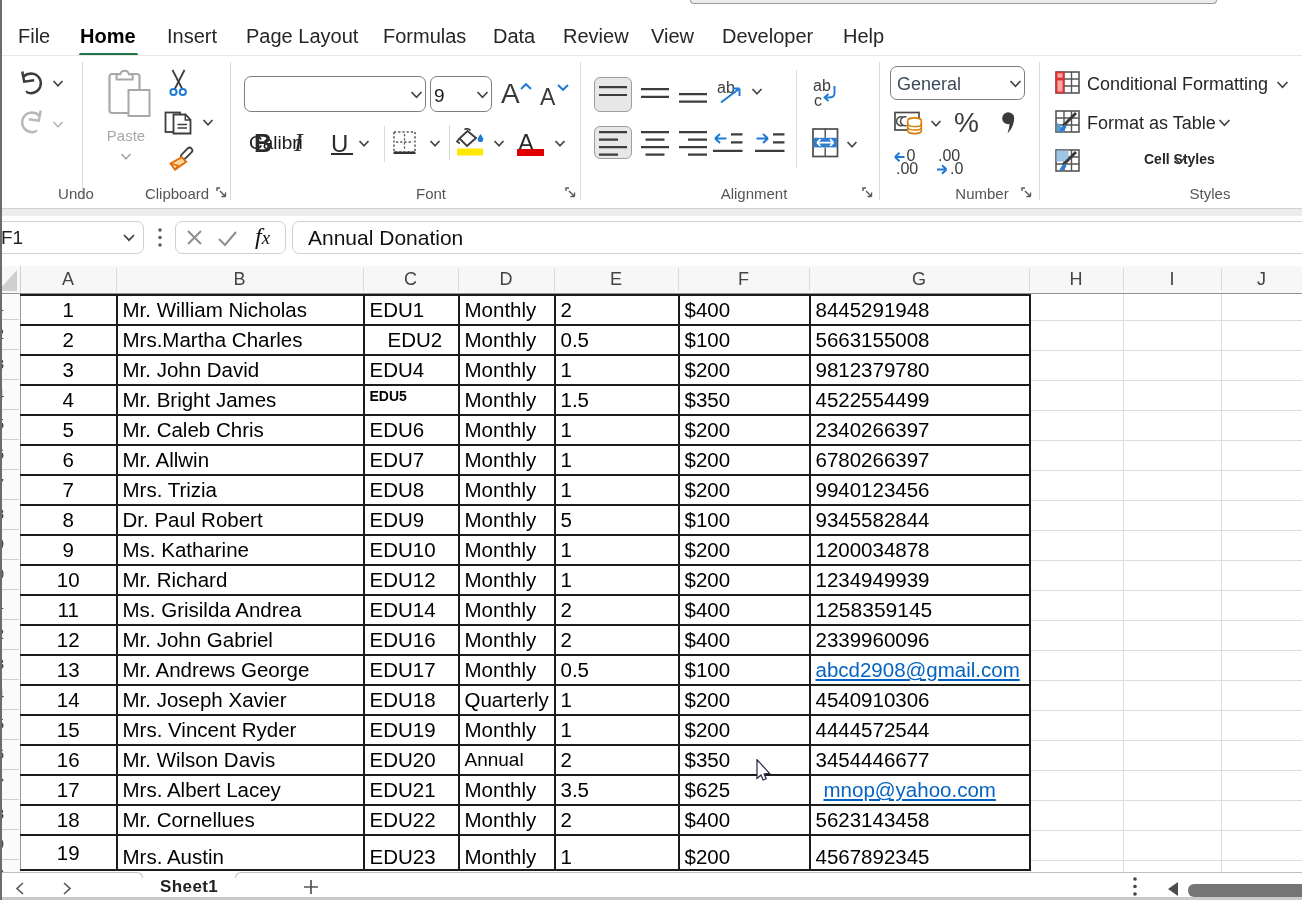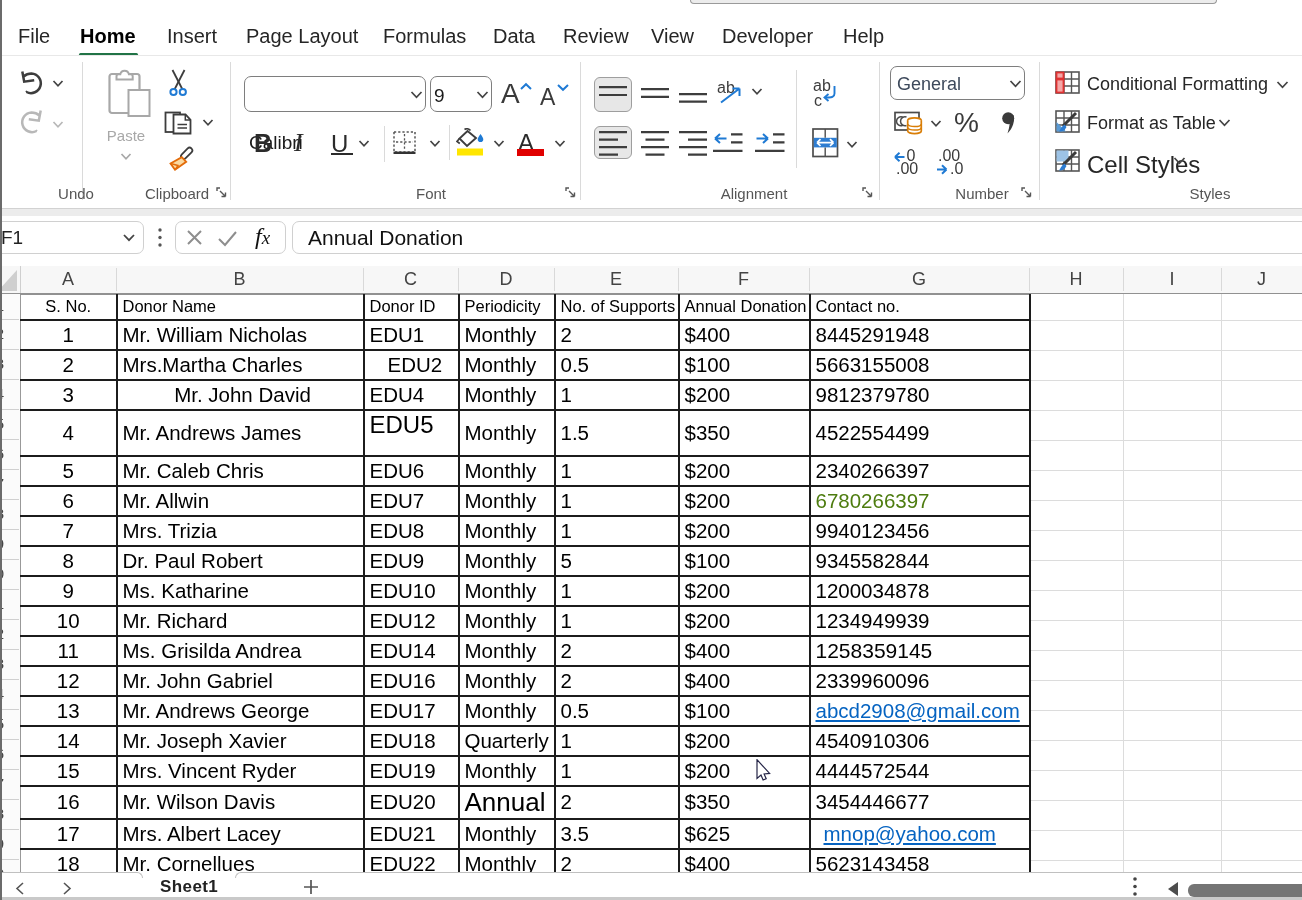--- a/index.html
+++ b/index.html
@@ -283,21 +283,21 @@
   <svg class="chev" style="left:1218px;top:118px;" width="13" height="10">
       <path d="M1.5 2 L6.5 7.3 L11.5 2" stroke="#444" stroke-width="1.7" fill="none"></path>
     </svg>
   <svg class="abs" style="left:1055px;top:149px;" width="26" height="24">
     <rect x="1" y="1" width="23" height="21" fill="#fff" stroke="#565656" stroke-width="1.6"></rect>
     <path d="M1 8 L24 8 M1 15 L24 15 M9 1 L9 22 M16.5 1 L16.5 22" stroke="#565656" stroke-width="1.4"></path>
     <rect x="1.5" y="1.5" width="12" height="11" fill="#9dc3e6"></rect>
     <path d="M21 3 L8 16" stroke="#3a3a3a" stroke-width="3"></path>
     <path d="M9.5 14.5 C 6 17 6 19 4 21.5 C 7 21.5 9.5 21 11.5 17 Z" fill="#2b7cd3"></path>
   </svg>
-  <div class="abs" style="left:1087px;top:151px;font-size:24px;color:#262626;">Cell Styles</div>
+  <div class="abs" style="left:1144px;top:151px;font-size:14px;color:#262626;font-weight:bold;">Cell Styles</div>
   <svg class="chev" style="left:1173px;top:156px;" width="13" height="10">
       <path d="M1.5 2 L6.5 7.3 L11.5 2" stroke="#444" stroke-width="1.7" fill="none"></path>
     </svg>
 
   <div class="abs" style="left:0;top:208px;width:1302px;height:8px;background:#ececec;border-top:1.5px solid #d2d2d2;box-sizing:border-box;"></div>
   <div class="abs" style="left:0;top:218px;width:1302px;height:48px;background:#fff;"></div>
 
   <div class="abs" style="left:-10px;top:221px;width:154px;height:33px;background:#fff;border:1px solid #d0d0d0;border-radius:7px;box-sizing:border-box;"></div>
   <div class="abs" style="left:1px;top:221px;line-height:33px;font-size:19px;color:#222;">F1</div>
   <svg class="abs" style="left:122px;top:232px;" width="14" height="11">
@@ -424,60 +424,51 @@
       <colgroup>
         <col style="width:96px;">
           <col style="width:247px;">
           <col style="width:95px;">
         <col style="width:96px;">
           <col style="width:124px;">
           <col style="width:131px;">
           <col style="width:220px;">
       </colgroup>
       <tbody id="tbody">
-          <tr style="height:25px;">
-            <td style="border:2px solid #1c1c1c;padding:0 0 0 5px;overflow:hidden;white-space:nowrap;font-size:16.5px;color:#000;text-align:center;padding:0;border-top:1px solid #919191;">S. No.</td>
-            <td style="border:2px solid #1c1c1c;padding:0 0 0 5px;overflow:hidden;white-space:nowrap;font-size:16.5px;color:#000;border-top:1px solid #919191;">Donor Name</td>
-            <td style="border:2px solid #1c1c1c;padding:0 0 0 5px;overflow:hidden;white-space:nowrap;font-size:16.5px;color:#000;border-top:1px solid #919191;">Donor ID</td>
-            <td style="border:2px solid #1c1c1c;padding:0 0 0 5px;overflow:hidden;white-space:nowrap;font-size:16.5px;color:#000;border-top:1px solid #919191;">Periodicity</td>
-            <td style="border:2px solid #1c1c1c;padding:0 0 0 5px;overflow:hidden;white-space:nowrap;font-size:16.5px;color:#000;border-top:1px solid #919191;">No. of Supports</td>
-            <td style="border:2px solid #1c1c1c;padding:0 0 0 5px;overflow:hidden;white-space:nowrap;font-size:16.5px;color:#000;border-top:1px solid #919191;">Annual Donation</td>
-            <td style="border:2px solid #1c1c1c;padding:0 0 0 5px;overflow:hidden;white-space:nowrap;font-size:16.5px;color:#000;border-top:1px solid #919191;">Contact no.</td>
-          </tr>
           <tr style="height:30px;">
             <td style="border:2px solid #1c1c1c;padding:0 0 0 5px;overflow:hidden;white-space:nowrap;font-size:20.5px;color:#000;text-align:center;padding:0;">1</td>
             <td style="border:2px solid #1c1c1c;padding:0 0 0 5px;overflow:hidden;white-space:nowrap;font-size:20.5px;color:#000;">Mr. William Nicholas</td>
             <td style="border:2px solid #1c1c1c;padding:0 0 0 5px;overflow:hidden;white-space:nowrap;font-size:20.5px;color:#000;">EDU1</td>
             <td style="border:2px solid #1c1c1c;padding:0 0 0 5px;overflow:hidden;white-space:nowrap;font-size:20.5px;color:#000;">Monthly</td>
             <td style="border:2px solid #1c1c1c;padding:0 0 0 5px;overflow:hidden;white-space:nowrap;font-size:20.5px;color:#000;">2</td>
             <td style="border:2px solid #1c1c1c;padding:0 0 0 5px;overflow:hidden;white-space:nowrap;font-size:20.5px;color:#000;">$400</td>
             <td style="border:2px solid #1c1c1c;padding:0 0 0 5px;overflow:hidden;white-space:nowrap;font-size:20.5px;color:#000;">8445291948</td>
           </tr>
           <tr style="height:30px;">
             <td style="border:2px solid #1c1c1c;padding:0 0 0 5px;overflow:hidden;white-space:nowrap;font-size:20.5px;color:#000;text-align:center;padding:0;">2</td>
             <td style="border:2px solid #1c1c1c;padding:0 0 0 5px;overflow:hidden;white-space:nowrap;font-size:20.5px;color:#000;">Mrs.Martha Charles</td>
             <td style="border:2px solid #1c1c1c;padding:0 0 0 23px;overflow:hidden;white-space:nowrap;font-size:20.5px;color:#000;">EDU2</td>
             <td style="border:2px solid #1c1c1c;padding:0 0 0 5px;overflow:hidden;white-space:nowrap;font-size:20.5px;color:#000;">Monthly</td>
             <td style="border:2px solid #1c1c1c;padding:0 0 0 5px;overflow:hidden;white-space:nowrap;font-size:20.5px;color:#000;">0.5</td>
             <td style="border:2px solid #1c1c1c;padding:0 0 0 5px;overflow:hidden;white-space:nowrap;font-size:20.5px;color:#000;">$100</td>
             <td style="border:2px solid #1c1c1c;padding:0 0 0 5px;overflow:hidden;white-space:nowrap;font-size:20.5px;color:#000;">5663155008</td>
           </tr>
           <tr style="height:30px;">
             <td style="border:2px solid #1c1c1c;padding:0 0 0 5px;overflow:hidden;white-space:nowrap;font-size:20.5px;color:#000;text-align:center;padding:0;">3</td>
-            <td style="border:2px solid #1c1c1c;padding:0 0 0 5px;overflow:hidden;white-space:nowrap;font-size:20.5px;color:#000;text-align:center;">Mr. John David</td>
+            <td style="border:2px solid #1c1c1c;padding:0 0 0 5px;overflow:hidden;white-space:nowrap;font-size:20.5px;color:#000;">Mr. John David</td>
             <td style="border:2px solid #1c1c1c;padding:0 0 0 5px;overflow:hidden;white-space:nowrap;font-size:20.5px;color:#000;">EDU4</td>
             <td style="border:2px solid #1c1c1c;padding:0 0 0 5px;overflow:hidden;white-space:nowrap;font-size:20.5px;color:#000;">Monthly</td>
             <td style="border:2px solid #1c1c1c;padding:0 0 0 5px;overflow:hidden;white-space:nowrap;font-size:20.5px;color:#000;">1</td>
             <td style="border:2px solid #1c1c1c;padding:0 0 0 5px;overflow:hidden;white-space:nowrap;font-size:20.5px;color:#000;">$200</td>
             <td style="border:2px solid #1c1c1c;padding:0 0 0 5px;overflow:hidden;white-space:nowrap;font-size:20.5px;color:#000;">9812379780</td>
           </tr>
           <tr style="height:30px;">
             <td style="border:2px solid #1c1c1c;padding:0 0 0 5px;overflow:hidden;white-space:nowrap;font-size:20.5px;color:#000;text-align:center;padding:0;">4</td>
-            <td style="border:2px solid #1c1c1c;padding:0 0 0 5px;overflow:hidden;white-space:nowrap;font-size:20.5px;color:#000;">Mr. Andrews James</td>
-            <td style="border:2px solid #1c1c1c;padding:0 0 16px 5px;overflow:hidden;white-space:nowrap;font-size:24px;color:#000;">EDU5</td>
+            <td style="border:2px solid #1c1c1c;padding:0 0 0 5px;overflow:hidden;white-space:nowrap;font-size:20.5px;color:#000;">Mr. Bright James</td>
+            <td style="border:2px solid #1c1c1c;padding:0 0 8px 5px;overflow:hidden;white-space:nowrap;font-size:14px;color:#000;font-weight:bold;">EDU5</td>
             <td style="border:2px solid #1c1c1c;padding:0 0 0 5px;overflow:hidden;white-space:nowrap;font-size:20.5px;color:#000;">Monthly</td>
             <td style="border:2px solid #1c1c1c;padding:0 0 0 5px;overflow:hidden;white-space:nowrap;font-size:20.5px;color:#000;">1.5</td>
             <td style="border:2px solid #1c1c1c;padding:0 0 0 5px;overflow:hidden;white-space:nowrap;font-size:20.5px;color:#000;">$350</td>
             <td style="border:2px solid #1c1c1c;padding:0 0 0 5px;overflow:hidden;white-space:nowrap;font-size:20.5px;color:#000;">4522554499</td>
           </tr>
           <tr style="height:30px;">
             <td style="border:2px solid #1c1c1c;padding:0 0 0 5px;overflow:hidden;white-space:nowrap;font-size:20.5px;color:#000;text-align:center;padding:0;">5</td>
             <td style="border:2px solid #1c1c1c;padding:0 0 0 5px;overflow:hidden;white-space:nowrap;font-size:20.5px;color:#000;">Mr. Caleb Chris</td>
             <td style="border:2px solid #1c1c1c;padding:0 0 0 5px;overflow:hidden;white-space:nowrap;font-size:20.5px;color:#000;">EDU6</td>
             <td style="border:2px solid #1c1c1c;padding:0 0 0 5px;overflow:hidden;white-space:nowrap;font-size:20.5px;color:#000;">Monthly</td>
@@ -485,21 +476,21 @@
             <td style="border:2px solid #1c1c1c;padding:0 0 0 5px;overflow:hidden;white-space:nowrap;font-size:20.5px;color:#000;">$200</td>
             <td style="border:2px solid #1c1c1c;padding:0 0 0 5px;overflow:hidden;white-space:nowrap;font-size:20.5px;color:#000;">2340266397</td>
           </tr>
           <tr style="height:30px;">
             <td style="border:2px solid #1c1c1c;padding:0 0 0 5px;overflow:hidden;white-space:nowrap;font-size:20.5px;color:#000;text-align:center;padding:0;">6</td>
             <td style="border:2px solid #1c1c1c;padding:0 0 0 5px;overflow:hidden;white-space:nowrap;font-size:20.5px;color:#000;">Mr. Allwin</td>
             <td style="border:2px solid #1c1c1c;padding:0 0 0 5px;overflow:hidden;white-space:nowrap;font-size:20.5px;color:#000;">EDU7</td>
             <td style="border:2px solid #1c1c1c;padding:0 0 0 5px;overflow:hidden;white-space:nowrap;font-size:20.5px;color:#000;">Monthly</td>
             <td style="border:2px solid #1c1c1c;padding:0 0 0 5px;overflow:hidden;white-space:nowrap;font-size:20.5px;color:#000;">1</td>
             <td style="border:2px solid #1c1c1c;padding:0 0 0 5px;overflow:hidden;white-space:nowrap;font-size:20.5px;color:#000;">$200</td>
-            <td style="border:2px solid #1c1c1c;padding:0 0 0 5px;overflow:hidden;white-space:nowrap;font-size:20.5px;color:#4d7c0f;">6780266397</td>
+            <td style="border:2px solid #1c1c1c;padding:0 0 0 5px;overflow:hidden;white-space:nowrap;font-size:20.5px;color:#000000;">6780266397</td>
           </tr>
           <tr style="height:30px;">
             <td style="border:2px solid #1c1c1c;padding:0 0 0 5px;overflow:hidden;white-space:nowrap;font-size:20.5px;color:#000;text-align:center;padding:0;">7</td>
             <td style="border:2px solid #1c1c1c;padding:0 0 0 5px;overflow:hidden;white-space:nowrap;font-size:20.5px;color:#000;">Mrs. Trizia</td>
             <td style="border:2px solid #1c1c1c;padding:0 0 0 5px;overflow:hidden;white-space:nowrap;font-size:20.5px;color:#000;">EDU8</td>
             <td style="border:2px solid #1c1c1c;padding:0 0 0 5px;overflow:hidden;white-space:nowrap;font-size:20.5px;color:#000;">Monthly</td>
             <td style="border:2px solid #1c1c1c;padding:0 0 0 5px;overflow:hidden;white-space:nowrap;font-size:20.5px;color:#000;">1</td>
             <td style="border:2px solid #1c1c1c;padding:0 0 0 5px;overflow:hidden;white-space:nowrap;font-size:20.5px;color:#000;">$200</td>
             <td style="border:2px solid #1c1c1c;padding:0 0 0 5px;overflow:hidden;white-space:nowrap;font-size:20.5px;color:#000;">9940123456</td>
           </tr>
@@ -572,21 +563,21 @@
             <td style="border:2px solid #1c1c1c;padding:0 0 0 5px;overflow:hidden;white-space:nowrap;font-size:20.5px;color:#000;">EDU19</td>
             <td style="border:2px solid #1c1c1c;padding:0 0 0 5px;overflow:hidden;white-space:nowrap;font-size:20.5px;color:#000;">Monthly</td>
             <td style="border:2px solid #1c1c1c;padding:0 0 0 5px;overflow:hidden;white-space:nowrap;font-size:20.5px;color:#000;">1</td>
             <td style="border:2px solid #1c1c1c;padding:0 0 0 5px;overflow:hidden;white-space:nowrap;font-size:20.5px;color:#000;">$200</td>
             <td style="border:2px solid #1c1c1c;padding:0 0 0 5px;overflow:hidden;white-space:nowrap;font-size:20.5px;color:#000;">4444572544</td>
           </tr>
           <tr style="height:30px;">
             <td style="border:2px solid #1c1c1c;padding:0 0 0 5px;overflow:hidden;white-space:nowrap;font-size:20.5px;color:#000;text-align:center;padding:0;">16</td>
             <td style="border:2px solid #1c1c1c;padding:0 0 0 5px;overflow:hidden;white-space:nowrap;font-size:20.5px;color:#000;">Mr. Wilson Davis</td>
             <td style="border:2px solid #1c1c1c;padding:0 0 0 5px;overflow:hidden;white-space:nowrap;font-size:20.5px;color:#000;">EDU20</td>
-            <td style="border:2px solid #1c1c1c;padding:0 0 0 5px;overflow:hidden;white-space:nowrap;font-size:26px;color:#000;">Annual</td>
+            <td style="border:2px solid #1c1c1c;padding:0 0 0 5px;overflow:hidden;white-space:nowrap;font-size:19px;color:#000;">Annual</td>
             <td style="border:2px solid #1c1c1c;padding:0 0 0 5px;overflow:hidden;white-space:nowrap;font-size:20.5px;color:#000;">2</td>
             <td style="border:2px solid #1c1c1c;padding:0 0 0 5px;overflow:hidden;white-space:nowrap;font-size:20.5px;color:#000;">$350</td>
             <td style="border:2px solid #1c1c1c;padding:0 0 0 5px;overflow:hidden;white-space:nowrap;font-size:20.5px;color:#000;">3454446677</td>
           </tr>
           <tr style="height:30px;">
             <td style="border:2px solid #1c1c1c;padding:0 0 0 5px;overflow:hidden;white-space:nowrap;font-size:20.5px;color:#000;text-align:center;padding:0;">17</td>
             <td style="border:2px solid #1c1c1c;padding:0 0 0 5px;overflow:hidden;white-space:nowrap;font-size:20.5px;color:#000;">Mrs. Albert Lacey</td>
             <td style="border:2px solid #1c1c1c;padding:0 0 0 5px;overflow:hidden;white-space:nowrap;font-size:20.5px;color:#000;">EDU21</td>
             <td style="border:2px solid #1c1c1c;padding:0 0 0 5px;overflow:hidden;white-space:nowrap;font-size:20.5px;color:#000;">Monthly</td>
             <td style="border:2px solid #1c1c1c;padding:0 0 0 5px;overflow:hidden;white-space:nowrap;font-size:20.5px;color:#000;">3.5</td>

